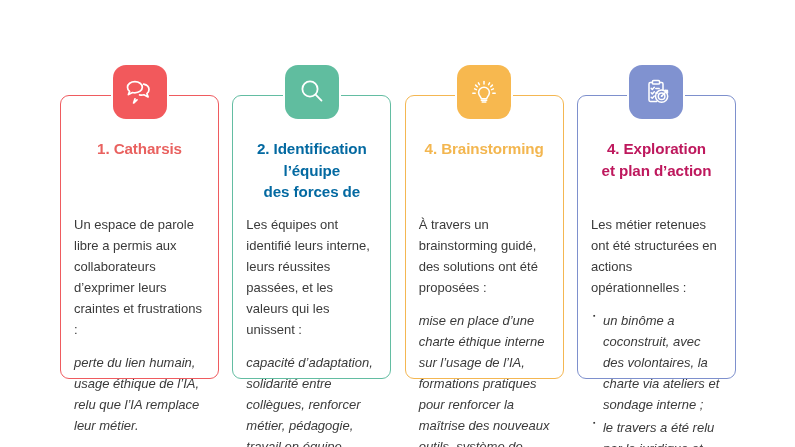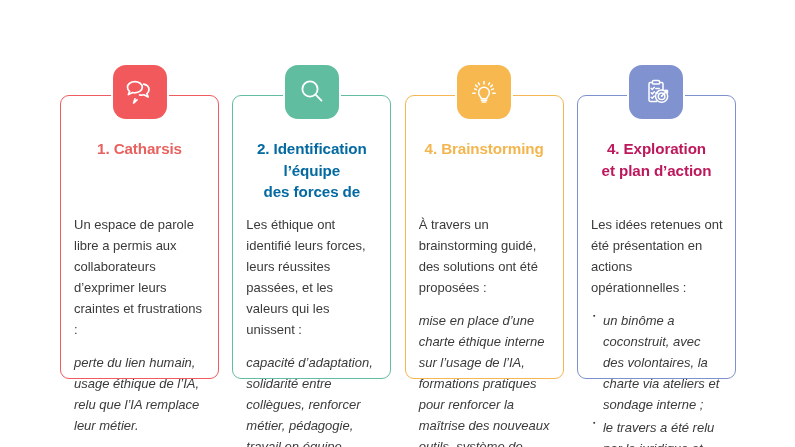--- a/index.html
+++ b/index.html
@@ -156,21 +156,21 @@
           <circle cx="15" cy="14" r="7.6"></circle>
           <line x1="20.6" y1="19.6" x2="26.5" y2="25.6"></line>
         </svg>
       </div>
       <h2 class="card-title">
         <span class="title-line">2. Identification</span>
         <span class="title-line">l’équipe</span>
         <span class="title-line">des forces de</span>
       </h2>
       <div class="card-body">
-        <p class="body-intro">Les éthique ont identifié leurs forces, leurs réussites passées, et les valeurs qui les unissent :</p>
+        <p class="body-intro">Les équipes ont identifié leurs interne, leurs réussites passées, et les valeurs qui les unissent :</p>
         <p class="body-detail">capacité d’adaptation, solidarité entre collègues, renforcer métier, pédagogie, travail en équipe.</p>
       </div>
     </div>
 
     <div class="card card-3">
       <div class="card-notch"></div>
       <div class="icon-badge">
         <svg viewBox="0 0 34 34" fill="none" stroke="#ffffff" stroke-width="1.5" stroke-linecap="round" stroke-linejoin="round">
           <path d="M11.6 17.6c0-3 2.4-5.4 5.4-5.4s5.4 2.4 5.4 5.4c0 1.9-1 3.3-1.9 4.3-0.5 0.6-0.8 1.1-0.8 1.8h-5.4c0-0.7-0.3-1.2-0.8-1.8-0.9-1-1.9-2.4-1.9-4.3z"></path>
           <line x1="14.3" y1="25.2" x2="19.7" y2="25.2"></line>
@@ -212,21 +212,21 @@
           <circle cx="22.6" cy="21.2" r="0.9" fill="#ffffff" stroke="none"></circle>
           <line x1="22.6" y1="21.2" x2="28.2" y2="15.6"></line>
           <polyline points="26.1,15.3 28.4,15.4 28.5,17.7"></polyline>
         </svg>
       </div>
       <h2 class="card-title">
         <span class="title-line">4. Exploration</span>
         <span class="title-line">et plan d’action</span>
       </h2>
       <div class="card-body">
-        <p class="body-intro">Les idées retenues ont été présentation en actions opérationnelles :</p>
+        <p class="body-intro">Les métier retenues ont été structurées en actions opérationnelles :</p>
         <ul class="body-list">
           <li>un binôme a coconstruit, avec des volontaires, la charte via ateliers et sondage interne ;</li>
           <li>le travers a été relu par le juridique et diffusé sur l’intranet après présentation aux équipes.</li>
         </ul>
       </div>
     </div>
 
   </div>
 </div>
 

